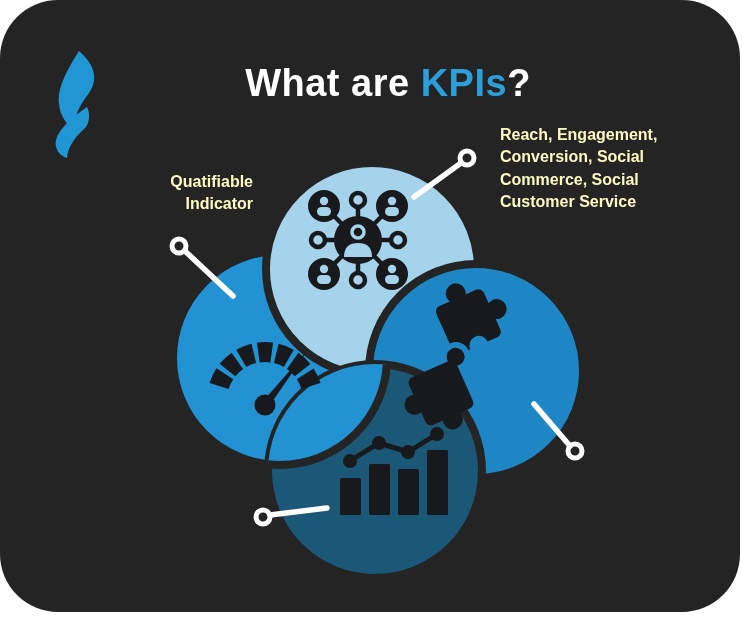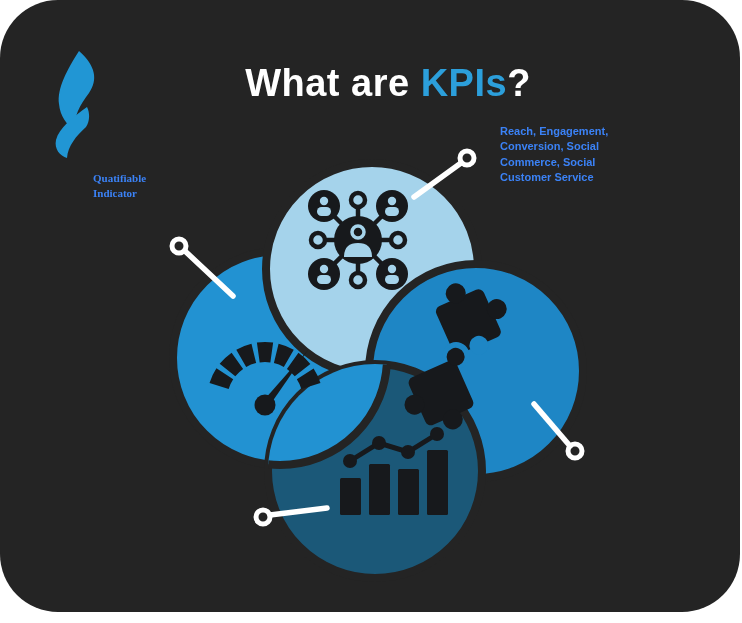--- a/index.html
+++ b/index.html
@@ -13,24 +13,24 @@
     background:#242424;border-radius:58px;
   }
   .canvas{position:absolute;left:0;top:0;display:block;}
   .page-title{
     position:absolute;left:0;top:44px;width:740px;margin:18px;
     text-align:center;color:#ffffff;font-size:38px;font-weight:700;
     letter-spacing:.5px;
   }
   .page-title .hl{color:#2C9FDB;}
   .callout{
-    position:absolute;color:#3b82f6;font-weight:700;font-size:11px;
+    position:absolute;color:#fef9c3;font-weight:700;font-size:16px;
     line-height:1.4;white-space:pre-line;
   }
-  .co-tl{left:93px;top:171px;width:160px;text-align:left;font-family:Liberation Serif, serif;}
+  .co-tl{left:93px;top:171px;width:160px;text-align:right;}
   .co-tr{left:500px;top:124px;width:215px;text-align:left;}
   .co-bl{left:40px;top:477px;width:200px;text-align:right;}
   .co-br{left:500px;top:477px;width:205px;text-align:left;}
   
   .vc{stroke:#242424;stroke-width:8;}
   .ic{fill:#17191C;}
   .ic-s{stroke:#17191C;fill:none;}
   .lt{fill:#A5D3EB;}
   .lt-s{stroke:#A5D3EB;fill:none;}
   .conn-line{stroke:#ffffff;stroke-width:5.5;stroke-linecap:round;}

